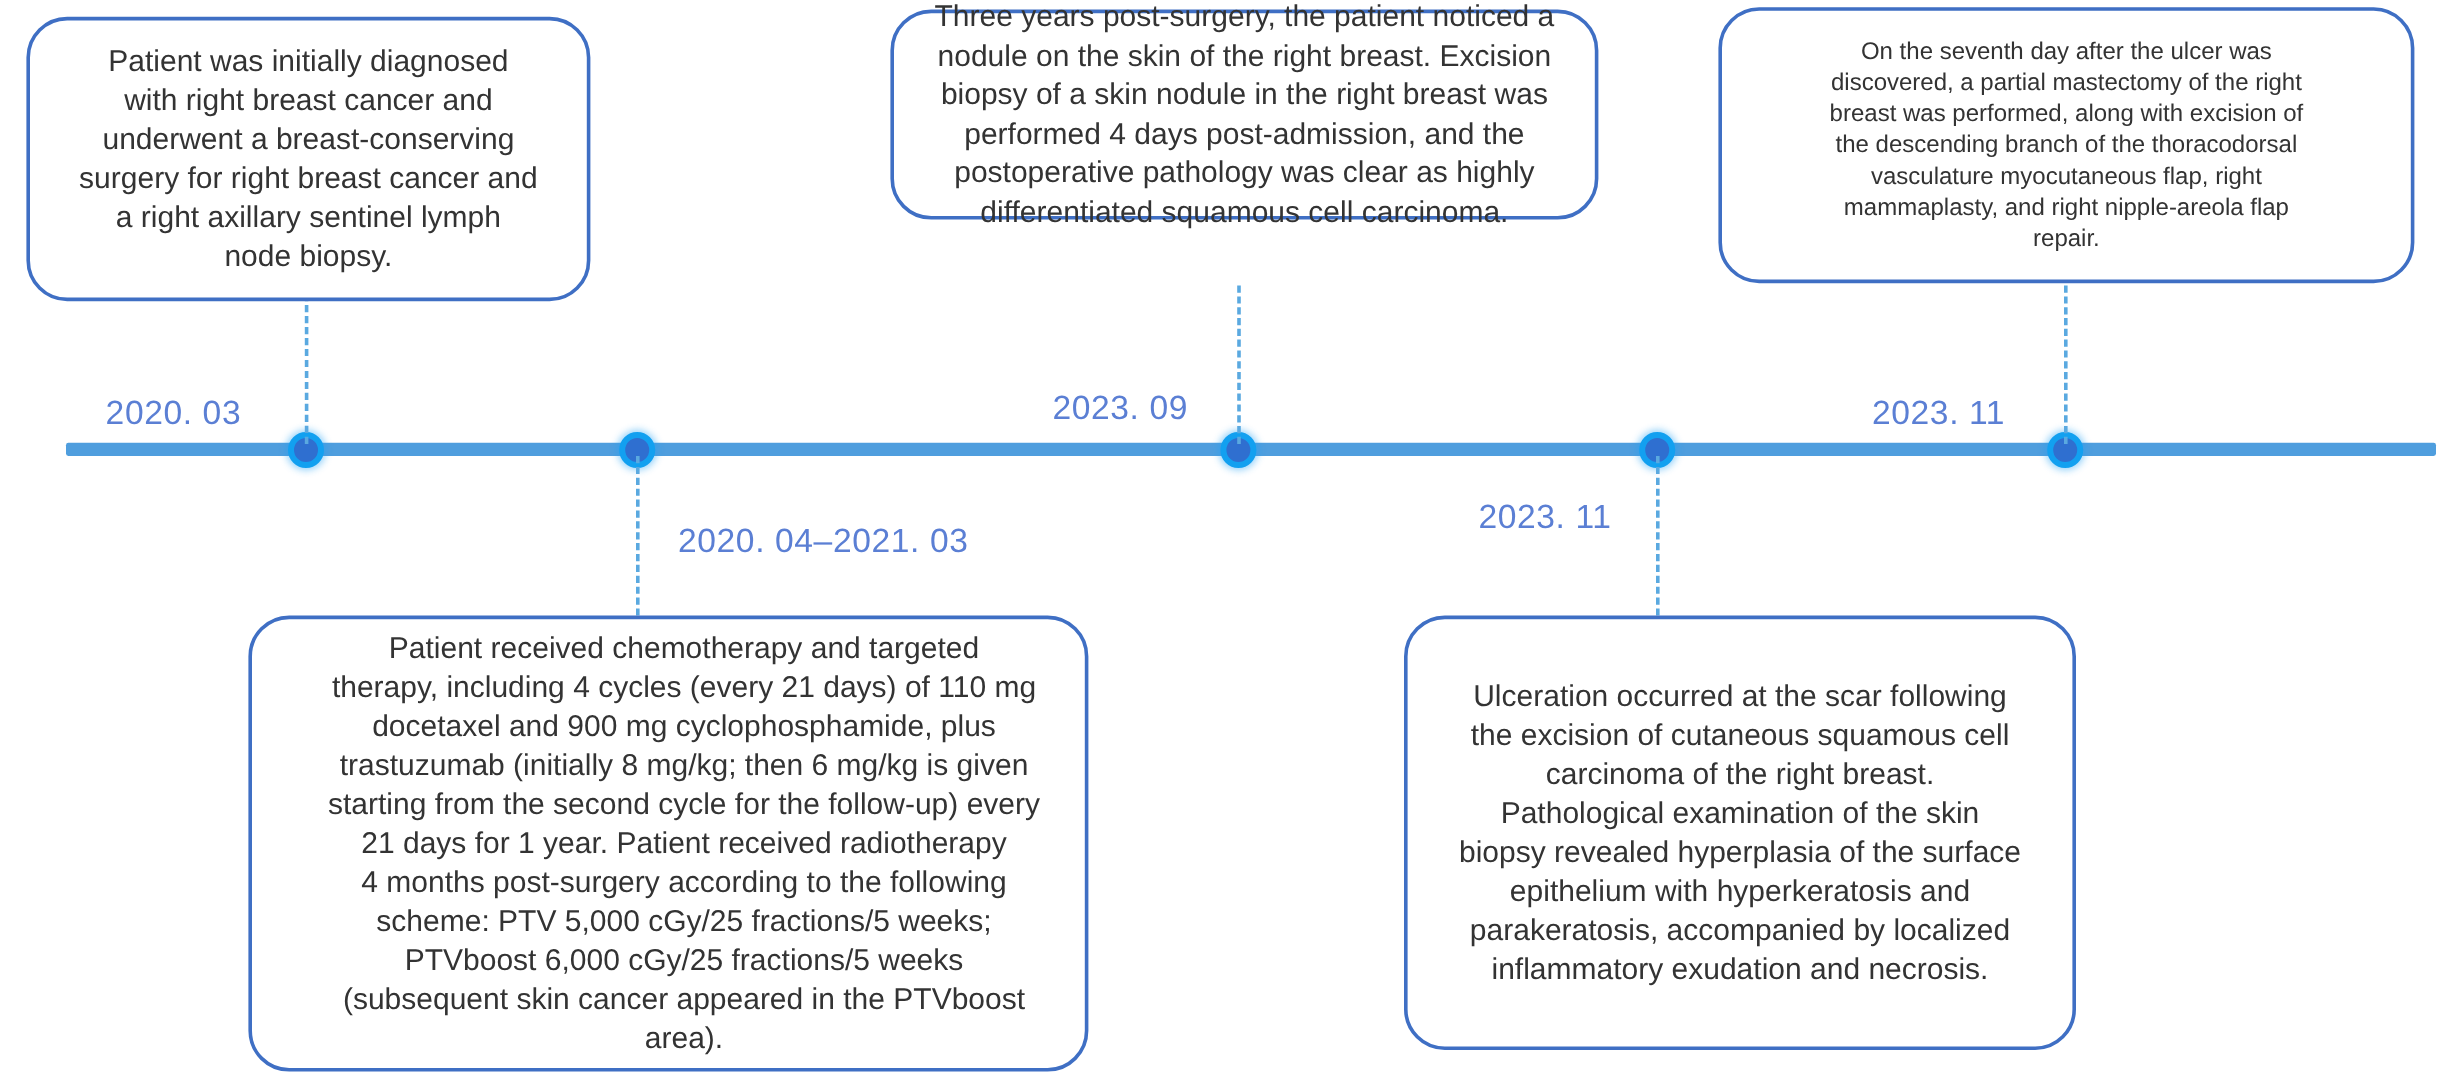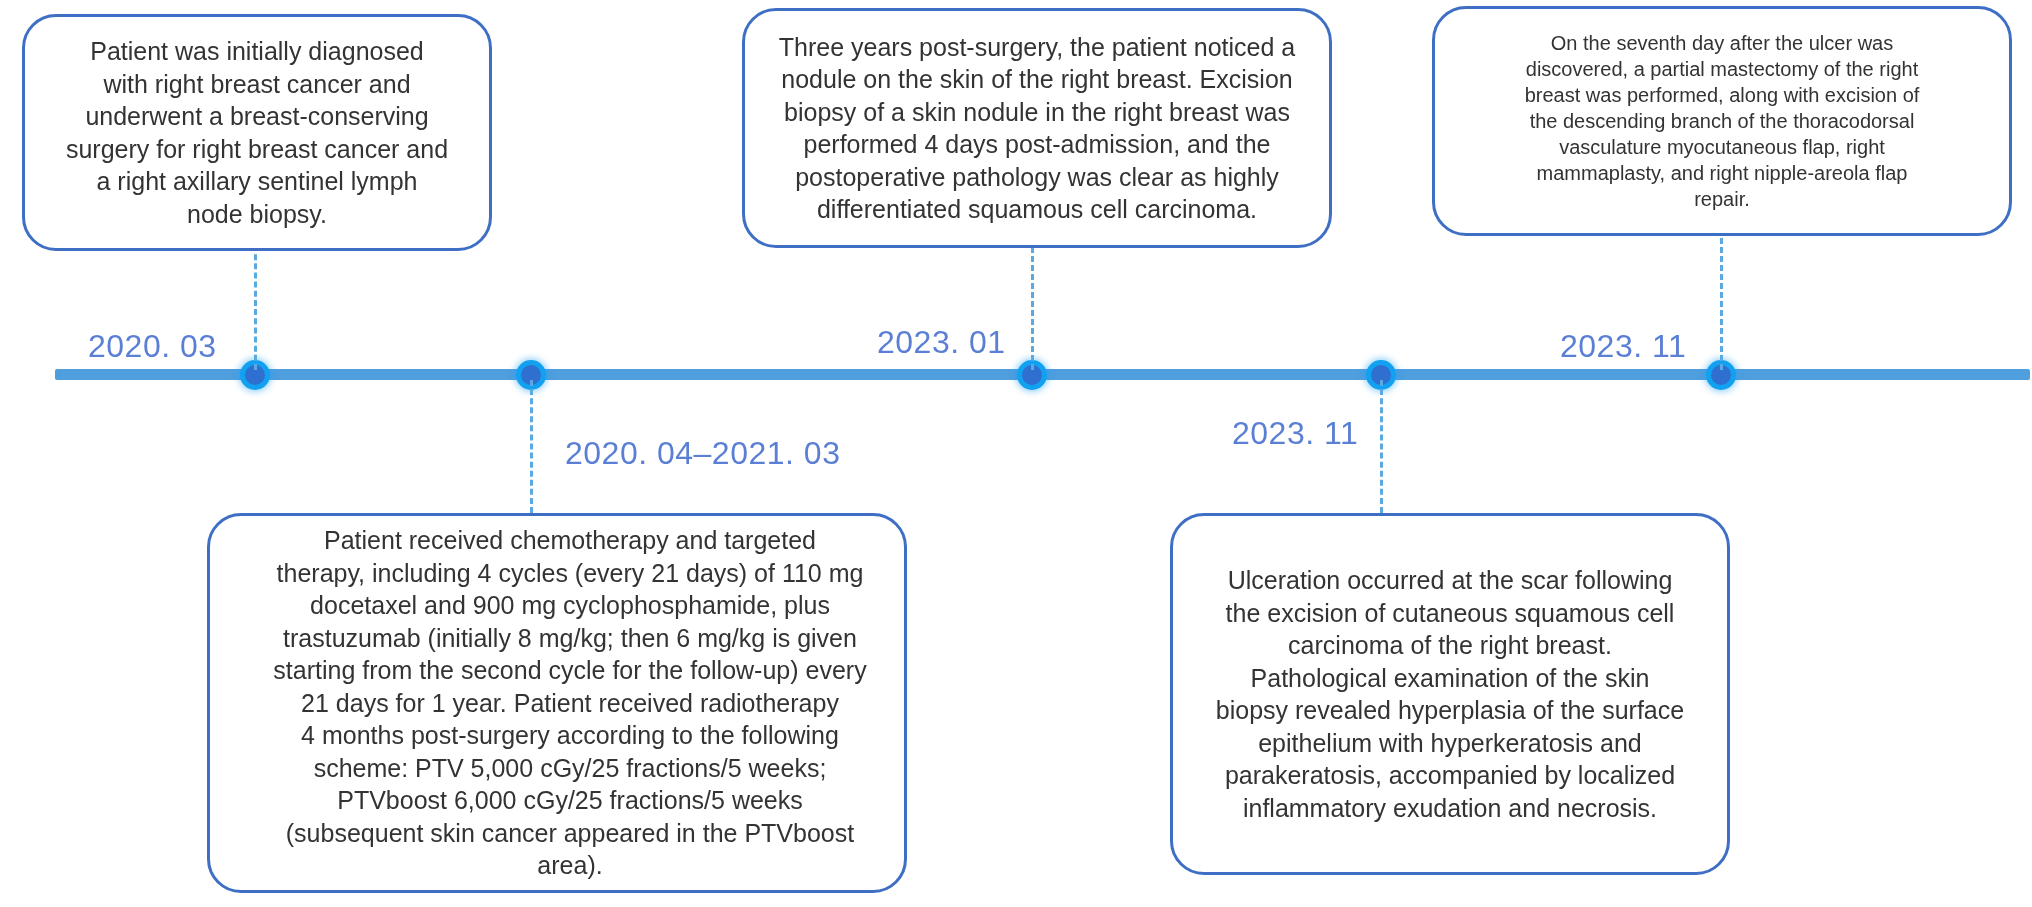--- a/index.html
+++ b/index.html
@@ -51,21 +51,21 @@
   .connector {
     position: absolute;
     width: 0;
     border-left: 3px dashed #5aa9e0;
   }
 
   
   .date-label {
     position: absolute;
     color: #5b7fd4;
-    font-size: 32px;
+    font-size: 28px;
     letter-spacing: 0.5px;
     white-space: nowrap;
     line-height: 1;
   }
 
   
   .callout {
     position: absolute;
     box-sizing: border-box;
     border: 3px solid #3f6fc4;
@@ -81,21 +81,21 @@
     justify-content: center;
   }
   .callout p {
     margin: 0;
     width: 100%;
     white-space: pre-line;
   }
 
   
   #callout-0 { left: 22px;   top: 14px;  width: 470px; height: 237px; }
-  #callout-1 { left: 742px;  top: 8px;   width: 590px; height: 240px; }
+  #callout-1 { left: 742px;  top: 8px;   width: 590px; height: 175px; }
   #callout-2 { left: 1432px; top: 6px;   width: 580px; height: 230px; }
   #callout-3 { left: 207px;  top: 513px; width: 700px; height: 380px; padding-left: 48px; }
   #callout-4 { left: 1170px; top: 513px; width: 560px; height: 362px; }
 
   #callout-3 p, #callout-4 p { font-size: 25px; }
   #callout-2 p { font-size: 20px; }
 </style>
 </head>
 <body>
 
@@ -110,21 +110,21 @@
   <div class="node" style="left:1721px; top:375px;"></div>
 
   <div class="connector" style="left:254px; top:245px;  height:125px;"></div>
   <div class="connector" style="left:530px; top:380px;  height:133px;"></div>
   <div class="connector" style="left:1031px; top:238px; height:132px;"></div>
   <div class="connector" style="left:1380px; top:380px; height:133px;"></div>
   <div class="connector" style="left:1720px; top:238px; height:132px;"></div>
 
   <div class="date-label" style="left:88px;  top:330px;">2020. 03</div>
   <div class="date-label" style="left:565px; top:437px;">2020. 04–2021. 03</div>
-  <div class="date-label" style="left:877px; top:326px;">2023. 01</div>
+  <div class="date-label" style="left:877px; top:326px;">2023. 09</div>
   <div class="date-label" style="left:1232px; top:417px;">2023. 11</div>
   <div class="date-label" style="left:1560px; top:330px;">2023. 11</div>
 
   <div class="callout" id="callout-0">
     <p>Patient was initially diagnosed
 with right breast cancer and
 underwent a breast-conserving
 surgery for right breast cancer and
 a right axillary sentinel lymph
 node biopsy.</p>

